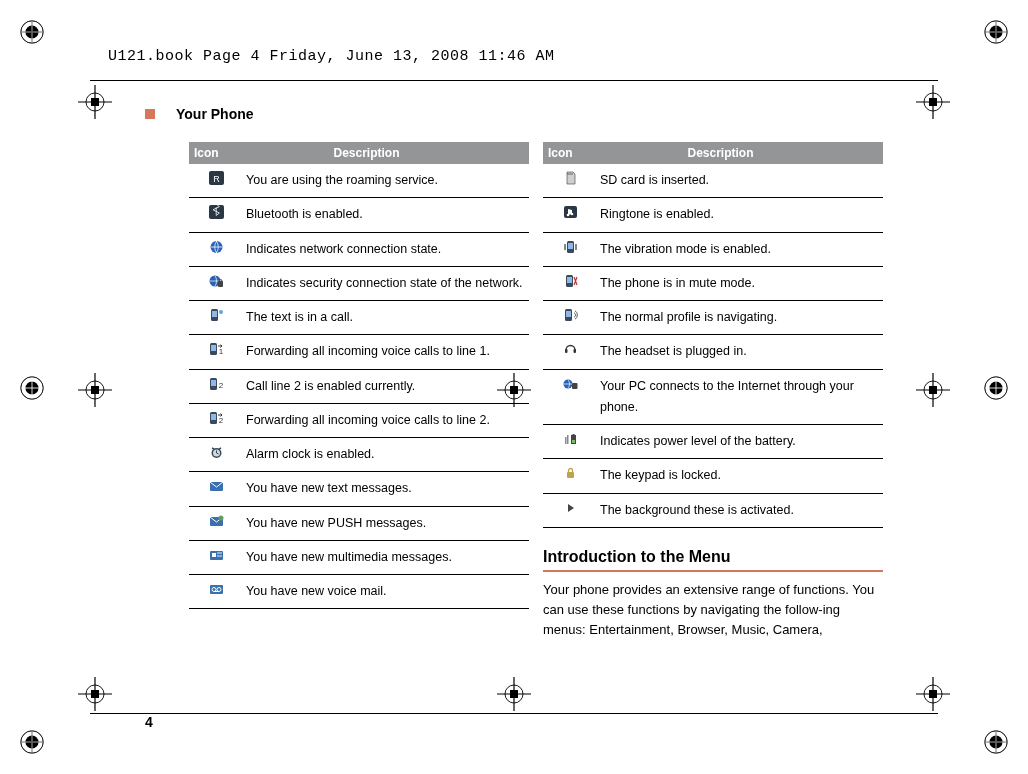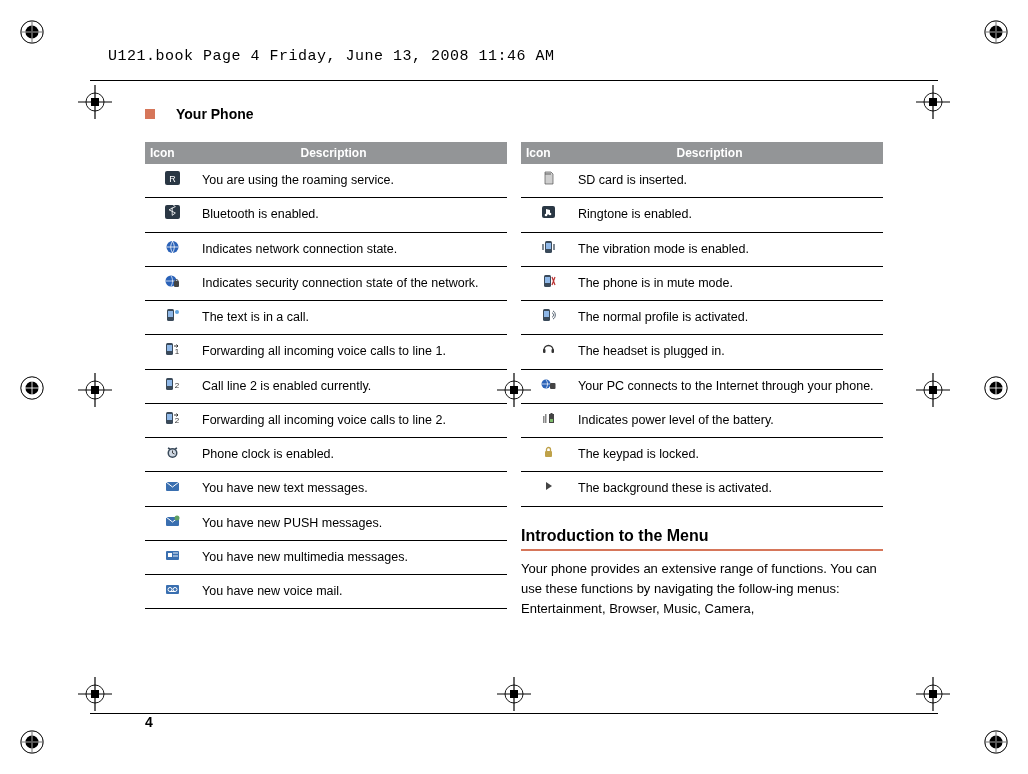--- a/index.html
+++ b/index.html
@@ -74,20 +74,21 @@
       background: #d6765a;
       display: inline-block;
     }
     .section-title {
       font-weight: bold;
       font-size: 14px;
     }
     .columns {
       display: flex;
       gap: 14px;
+      margin-left: 44px;
     }
     .col {
       flex: 1;
       width: 50%;
     }
     .tbl-head {
       background: #939597;
       color: #fff;
       display: flex;
       font-size: 12px;
@@ -352,21 +353,21 @@
           </div>
           <div class="tbl-row">
             <div class="icon-cell">
               <svg width="15" height="14">
                 <circle cx="7.5" cy="8" r="5" fill="#3a4a5a"></circle>
                 <circle cx="7.5" cy="8" r="3.5" fill="#cfd8e3"></circle>
                 <path d="M7.5 8V5.5M7.5 8l2 1" stroke="#333" stroke-width="0.9"></path>
                 <path d="M3 3l2 1M12 3l-2 1" stroke="#3a4a5a" stroke-width="1.4"></path>
               </svg>
             </div>
-            <div class="desc-cell">Phone clock is enabled.</div>
+            <div class="desc-cell">Alarm clock is enabled.</div>
           </div>
           <div class="tbl-row">
             <div class="icon-cell">
               <svg width="15" height="14">
                 <rect x="1" y="3" width="13" height="9" rx="1" fill="#3a6fb0"></rect>
                 <path d="M1 3l6.5 5L14 3" stroke="#fff" stroke-width="1" fill="none"></path>
               </svg>
             </div>
             <div class="desc-cell">You have new text messages.</div>
           </div>
@@ -451,21 +452,21 @@
             <div class="desc-cell">The phone is in mute mode.</div>
           </div>
           <div class="tbl-row">
             <div class="icon-cell">
               <svg width="15" height="14">
                 <rect x="2" y="1" width="7" height="12" rx="1.5" fill="#3a4a5a"></rect>
                 <rect x="3" y="3" width="5" height="6" fill="#8fb8e8"></rect>
                 <path d="M11 5c2 0 2 4 0 4M12 3c3 1 3 7 0 8" stroke="#3a4a5a" stroke-width="0.9" fill="none"></path>
               </svg>
             </div>
-            <div class="desc-cell">The normal profile is activated.</div>
+            <div class="desc-cell">The normal profile is navigating.</div>
           </div>
           <div class="tbl-row">
             <div class="icon-cell">
               <svg width="15" height="14">
                 <path d="M3 8a4.5 4.5 0 019 0" fill="none" stroke="#333" stroke-width="1.3"></path>
                 <rect x="2" y="7" width="2.5" height="4" rx="1" fill="#333"></rect>
                 <rect x="10.5" y="7" width="2.5" height="4" rx="1" fill="#333"></rect>
               </svg>
             </div>
             <div class="desc-cell">The headset is plugged in.</div>

